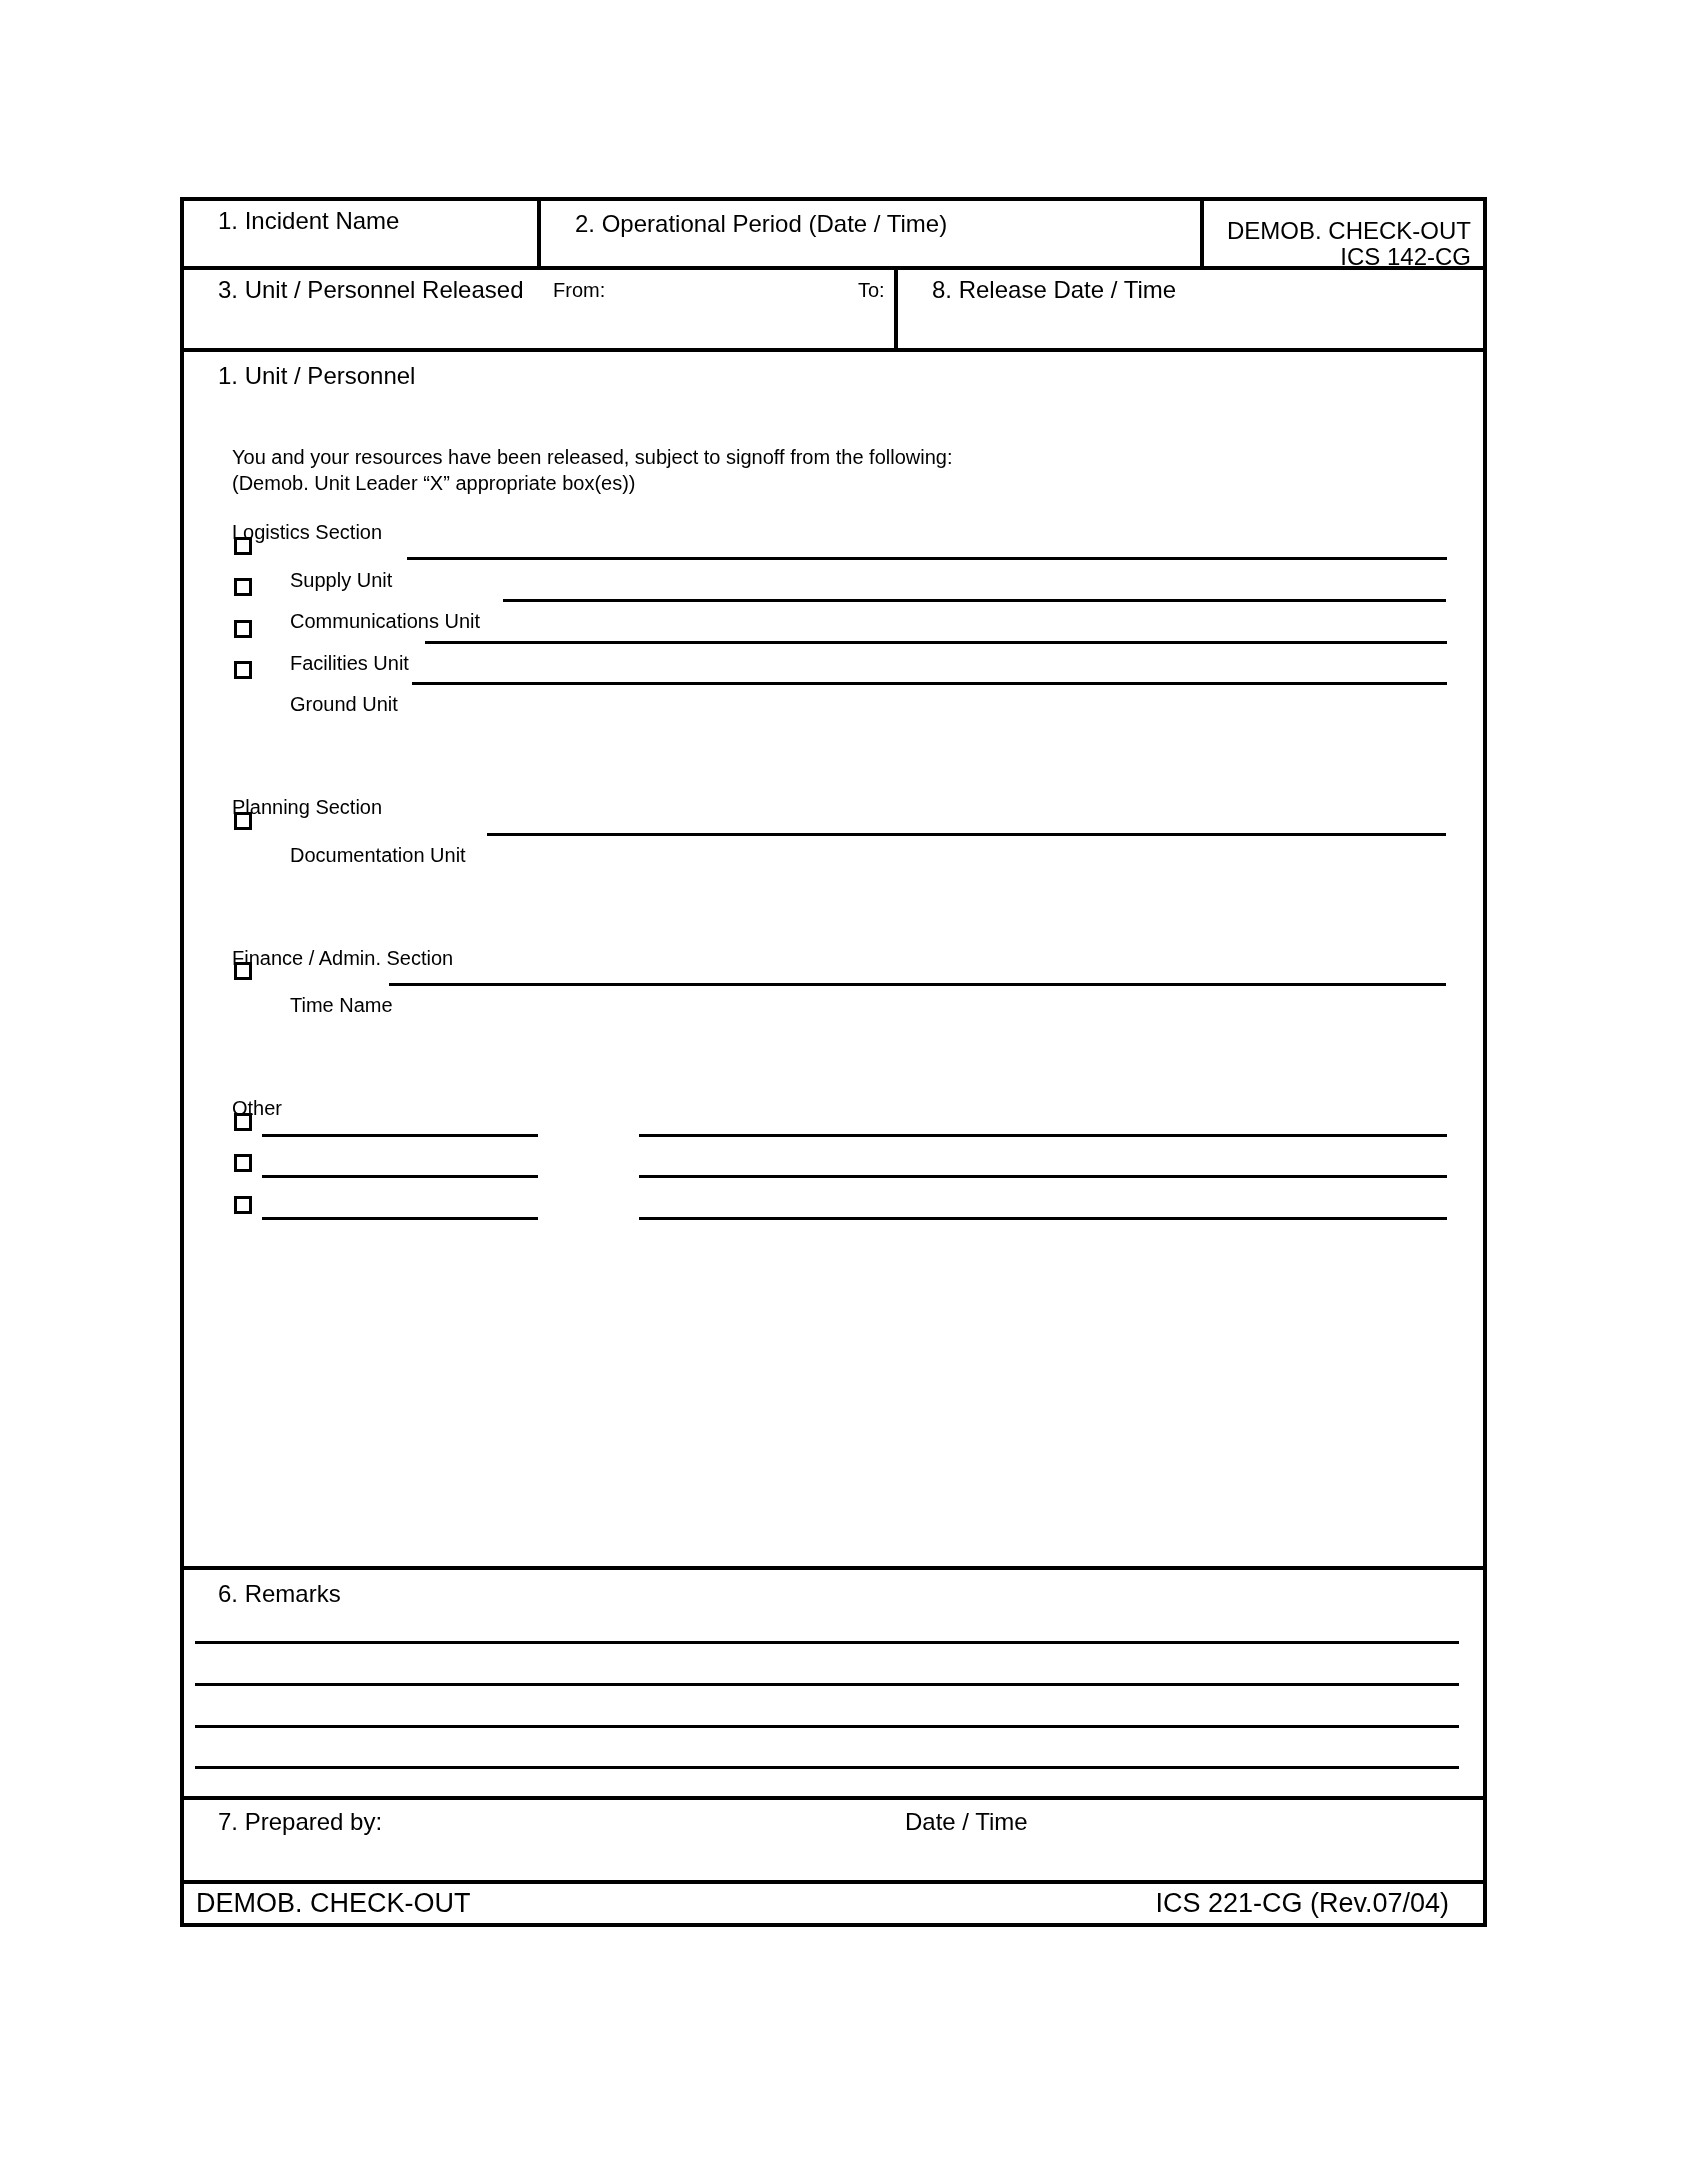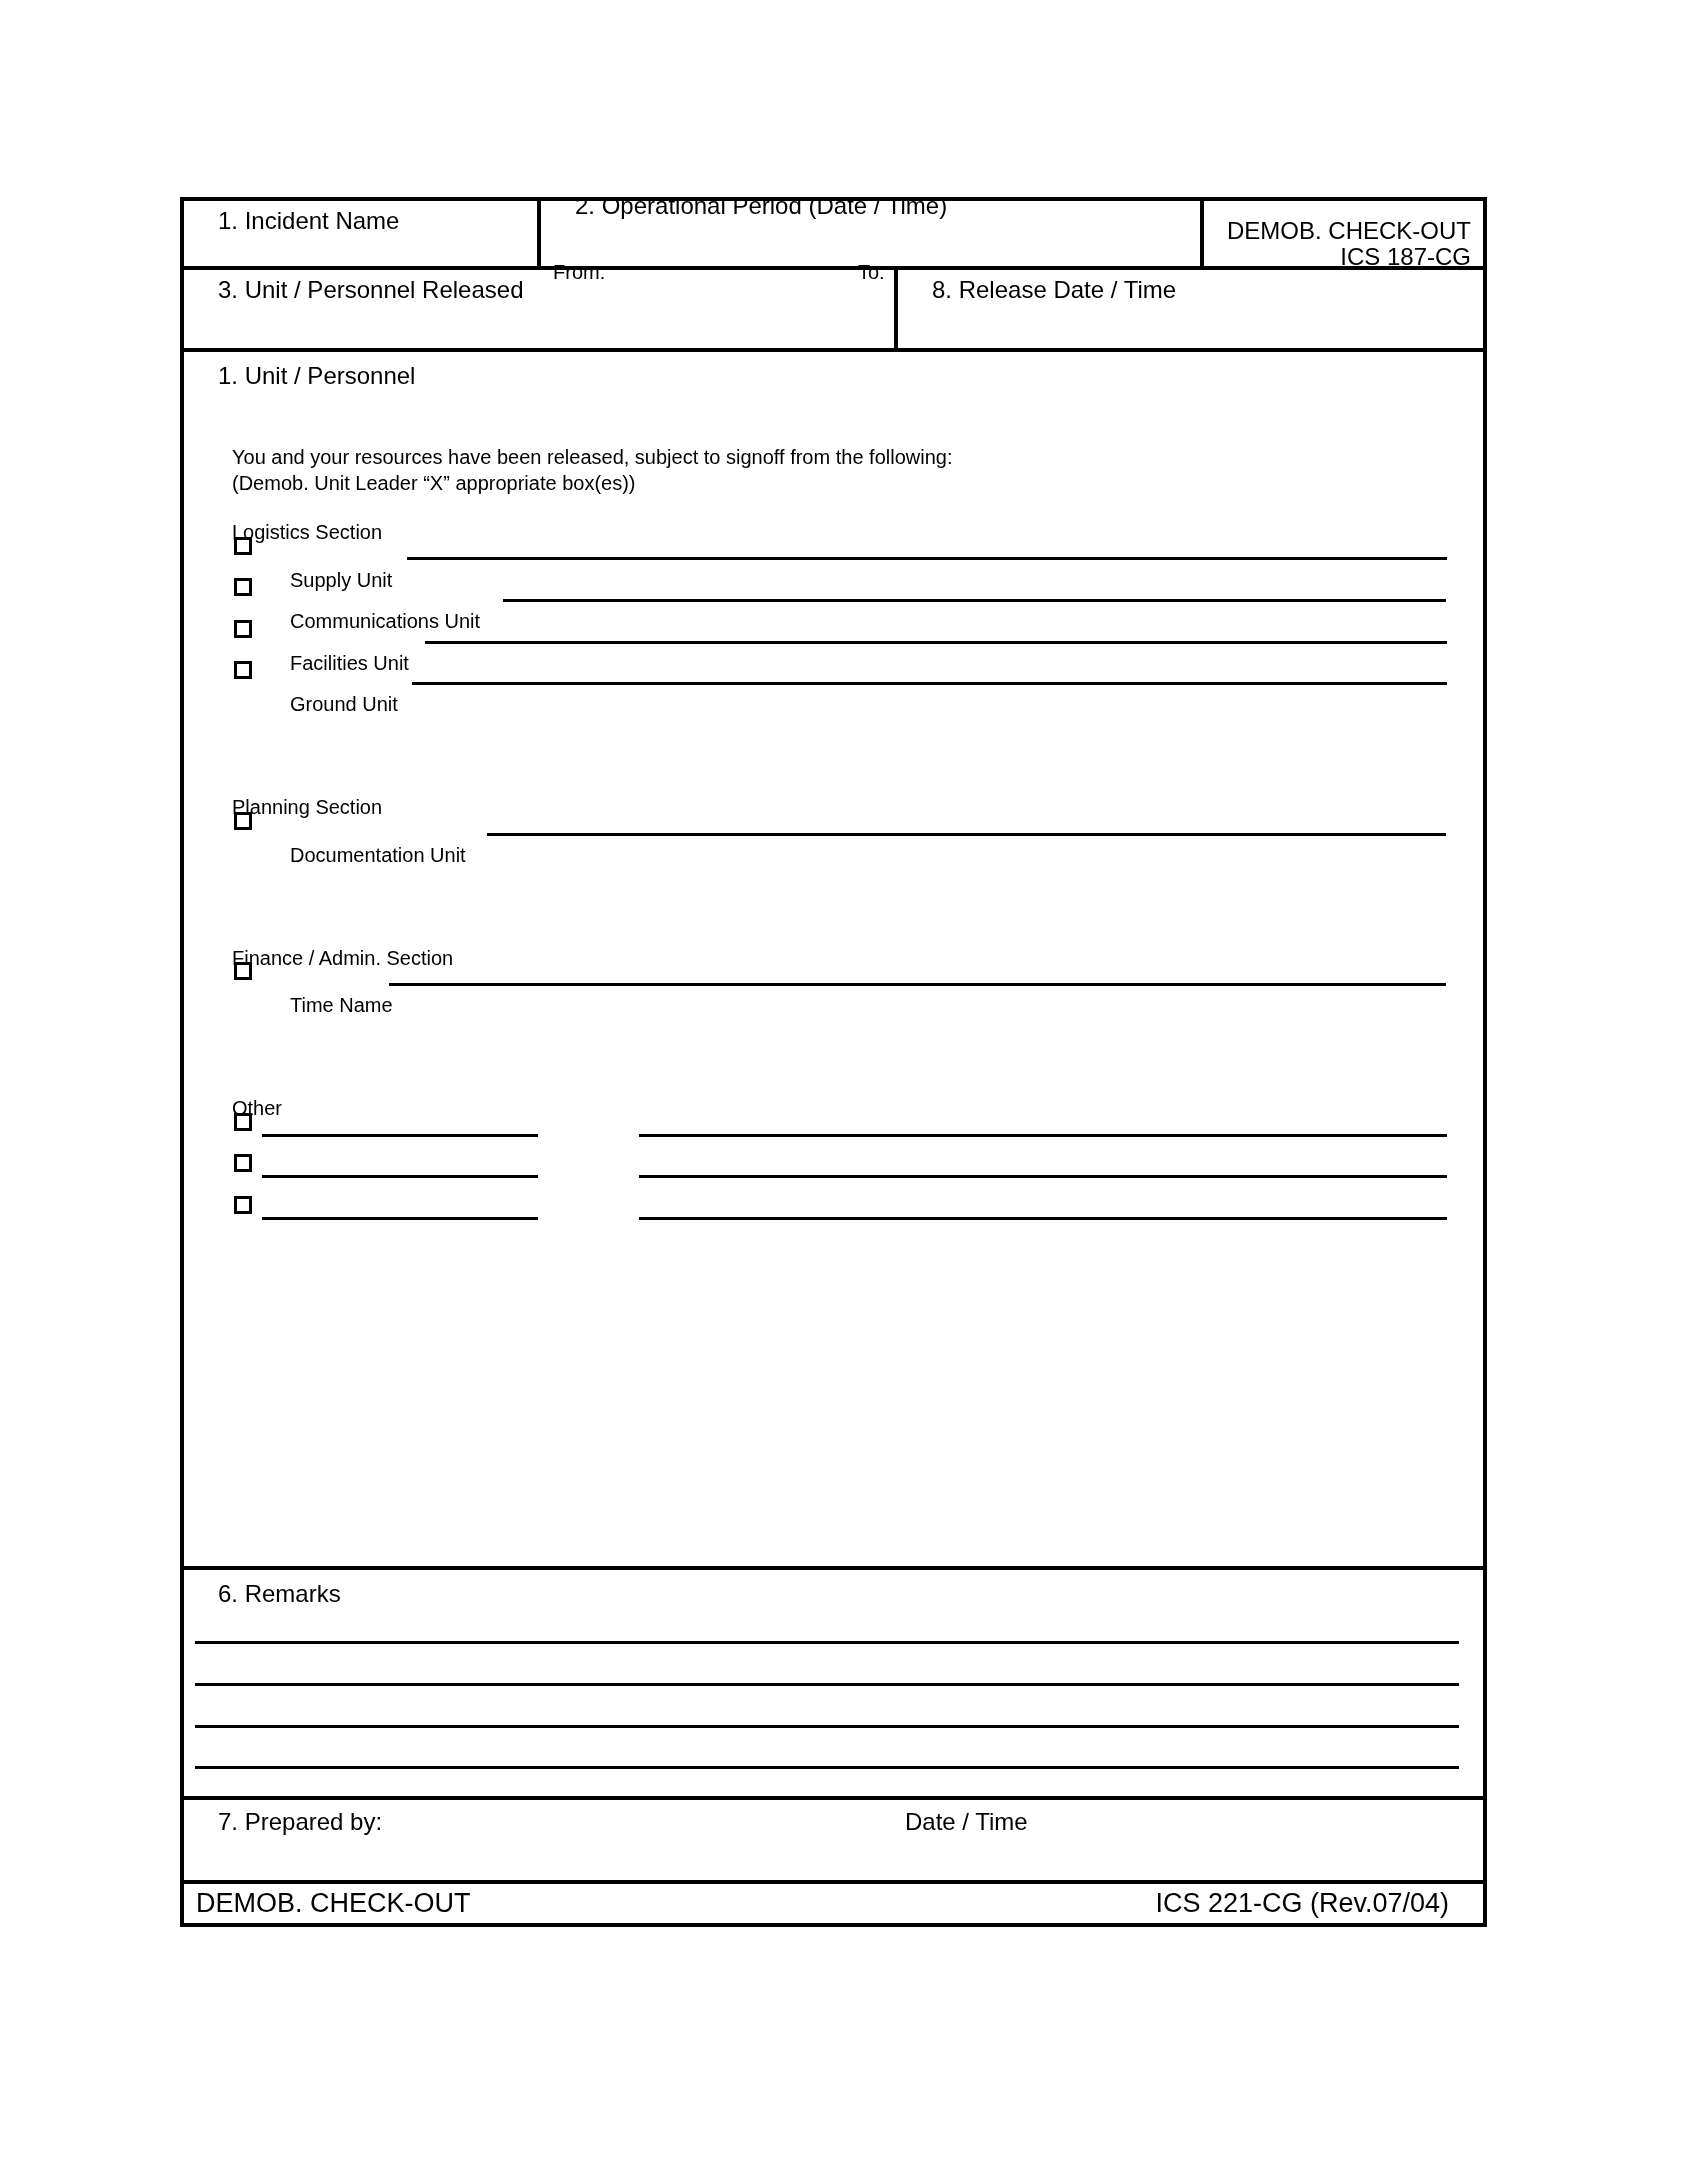--- a/index.html
+++ b/index.html
@@ -19,28 +19,28 @@
 
 <div class="frame"></div>
 
 <div class="hline" style="left:180px; top:266px; width:1307px;"></div>
 <div class="vline" style="left:537px; top:197px; height:73px;"></div>
 <div class="vline" style="left:1200px; top:197px; height:73px;"></div>
 
 <div class="abs" style="left:184px; top:201px; width:352px; height:65px;">
   <span class="lbl-b" style="left:12px; top:6px;">1. Incident Name</span>
 </div>
-<div class="abs" style="left:541px; top:186px; width:659px; height:65px;">
+<div class="abs" style="left:541px; top:204px; width:659px; height:65px;">
   <span class="lbl-b" style="left:12px; top:6px;">2. Operational Period (Date / Time)</span>
   <span class="lbl" style="left:12px; top:41px;">From:</span>
   <span class="lbl" style="left:317px; top:41px;">To:</span>
 </div>
 <div class="abs" style="left:1204px; top:201px; width:267px; height:65px;">
   <span class="lbl-b" style="right:0; top:16px;">DEMOB. CHECK-OUT</span>
-  <span class="lbl-b" style="right:0; top:42px;">ICS 187-CG</span>
+  <span class="lbl-b" style="right:0; top:42px;">ICS 142-CG</span>
 </div>
 
 <div class="hline" style="left:180px; top:348px; width:1307px;"></div>
 <div class="vline" style="left:894px; top:266px; height:86px;"></div>
 <div class="abs" style="left:184px; top:270px; width:710px; height:78px;">
   <span class="lbl-b" style="left:12px; top:6px;">3. Unit / Personnel Released</span>
 </div>
 <div class="abs" style="left:898px; top:270px; width:585px; height:78px;">
   <span class="lbl-b" style="left:12px; top:6px;">8. Release Date / Time</span>
 </div>

